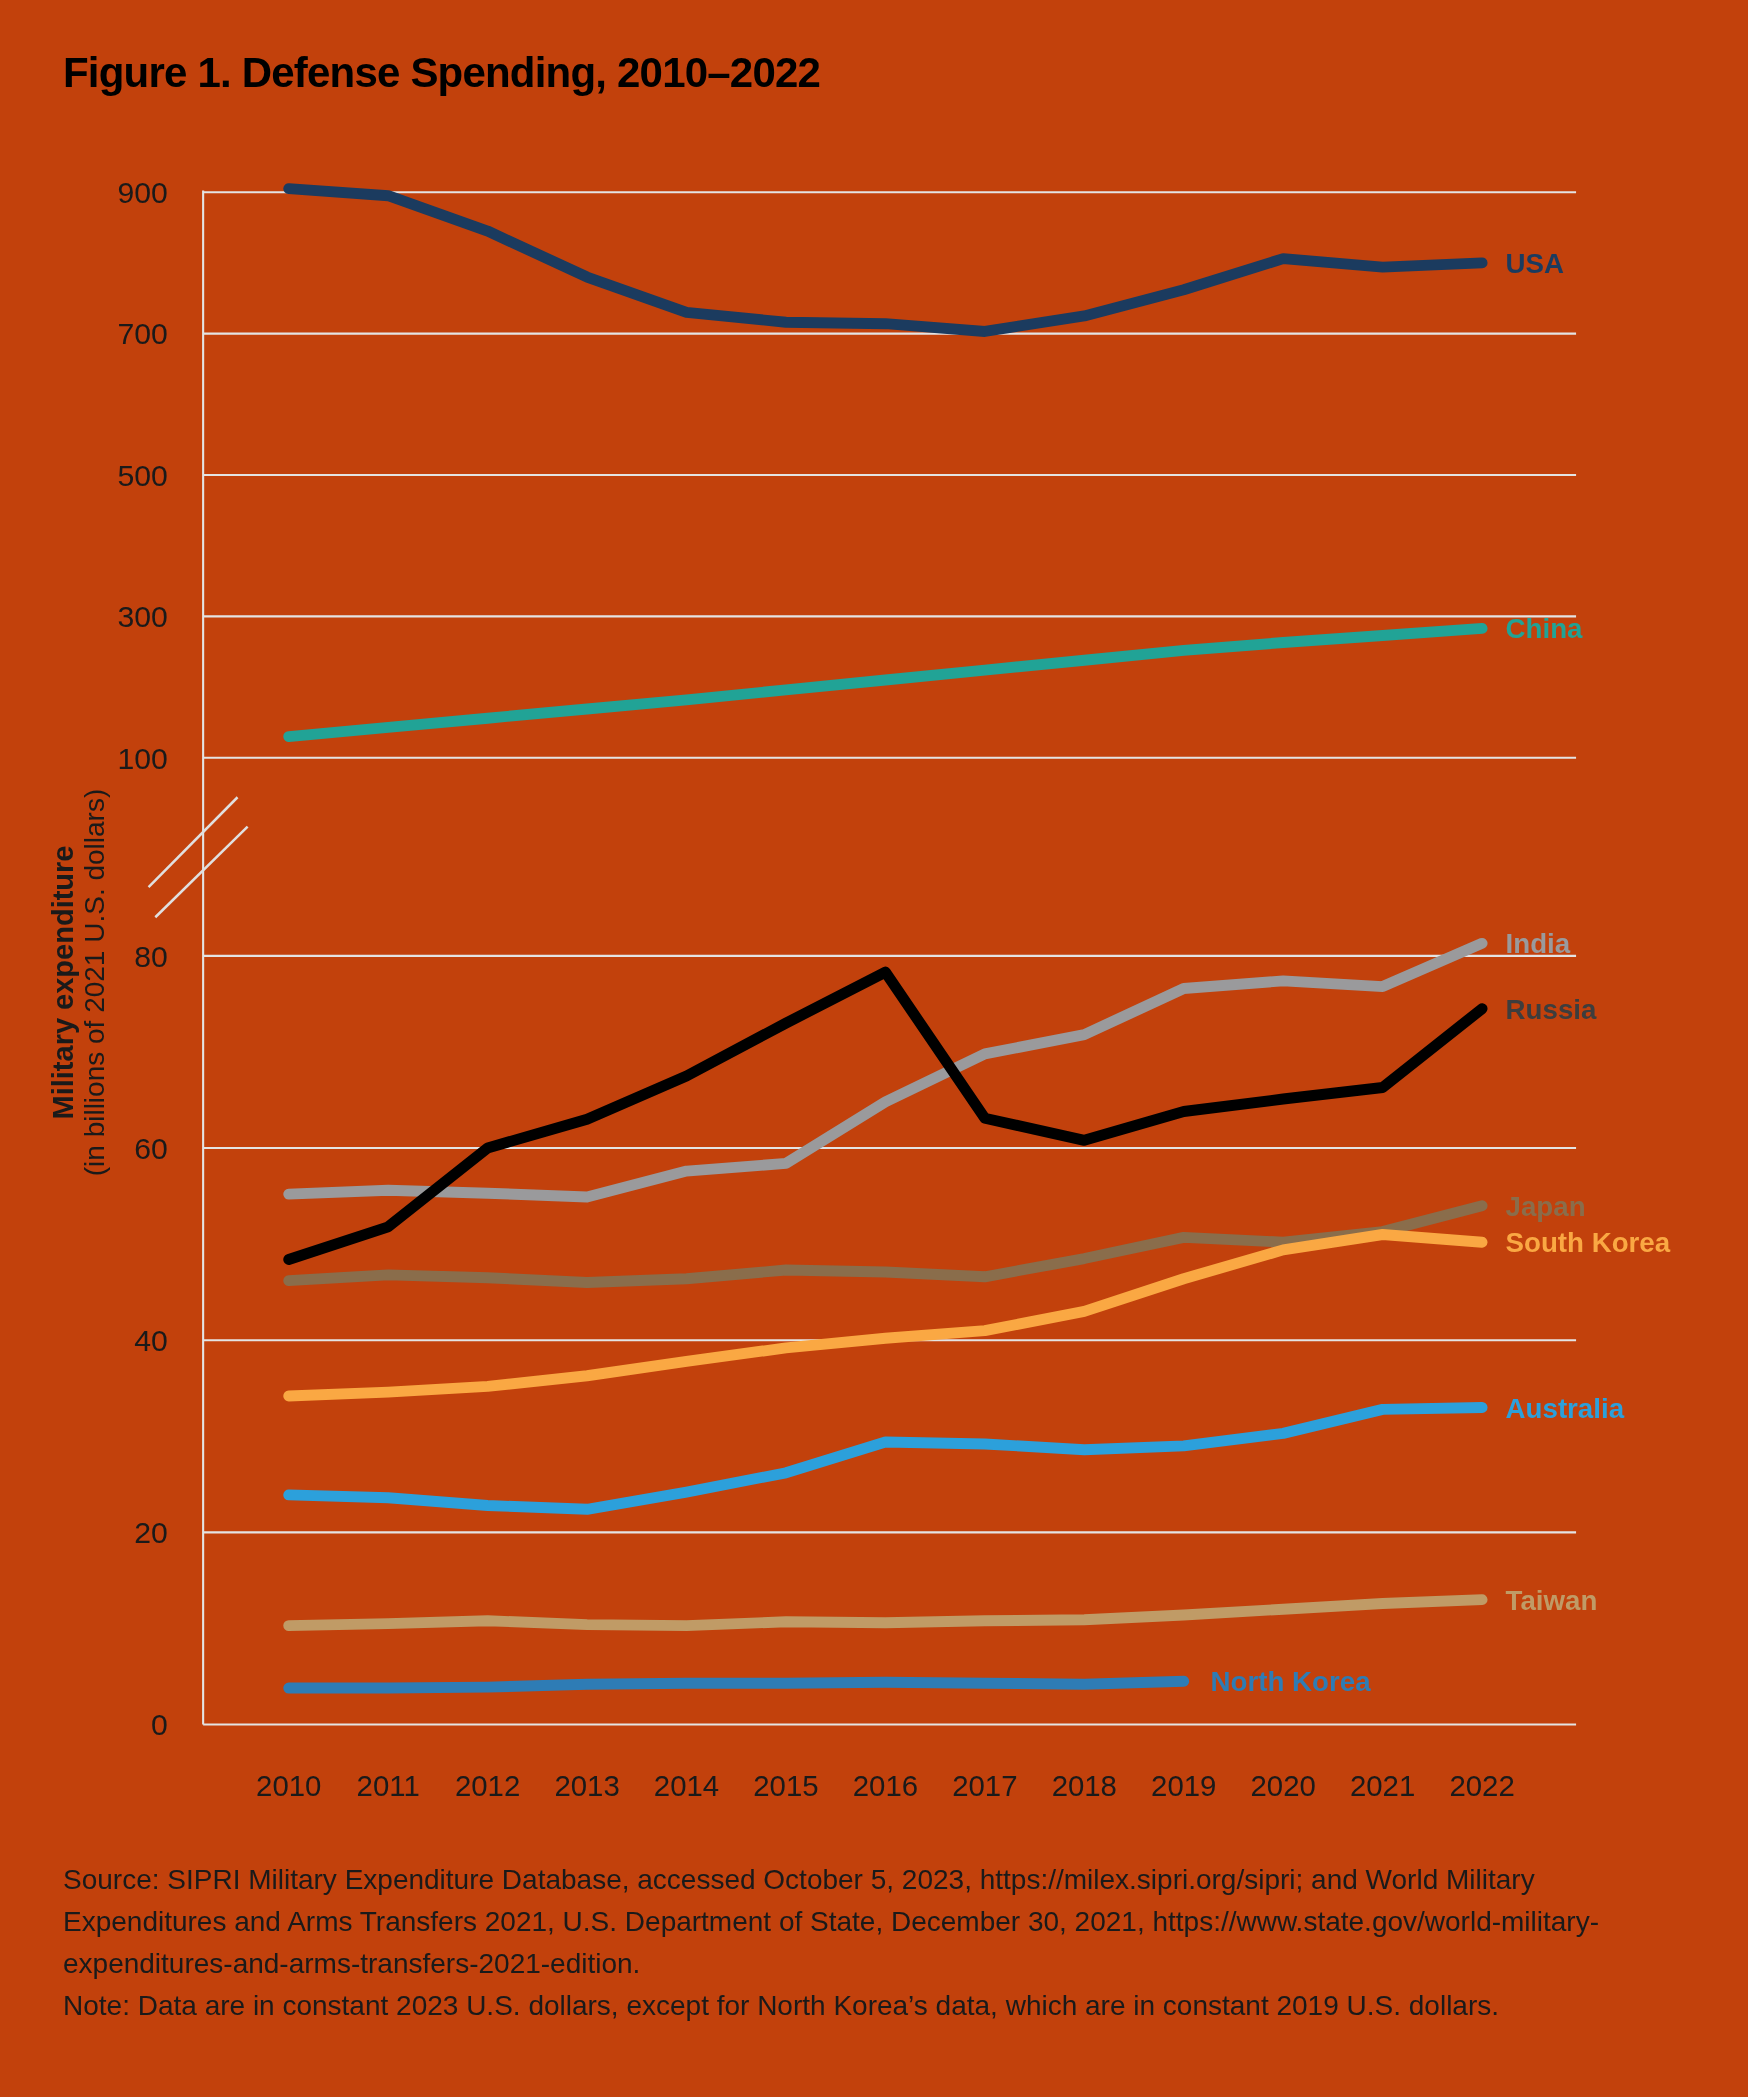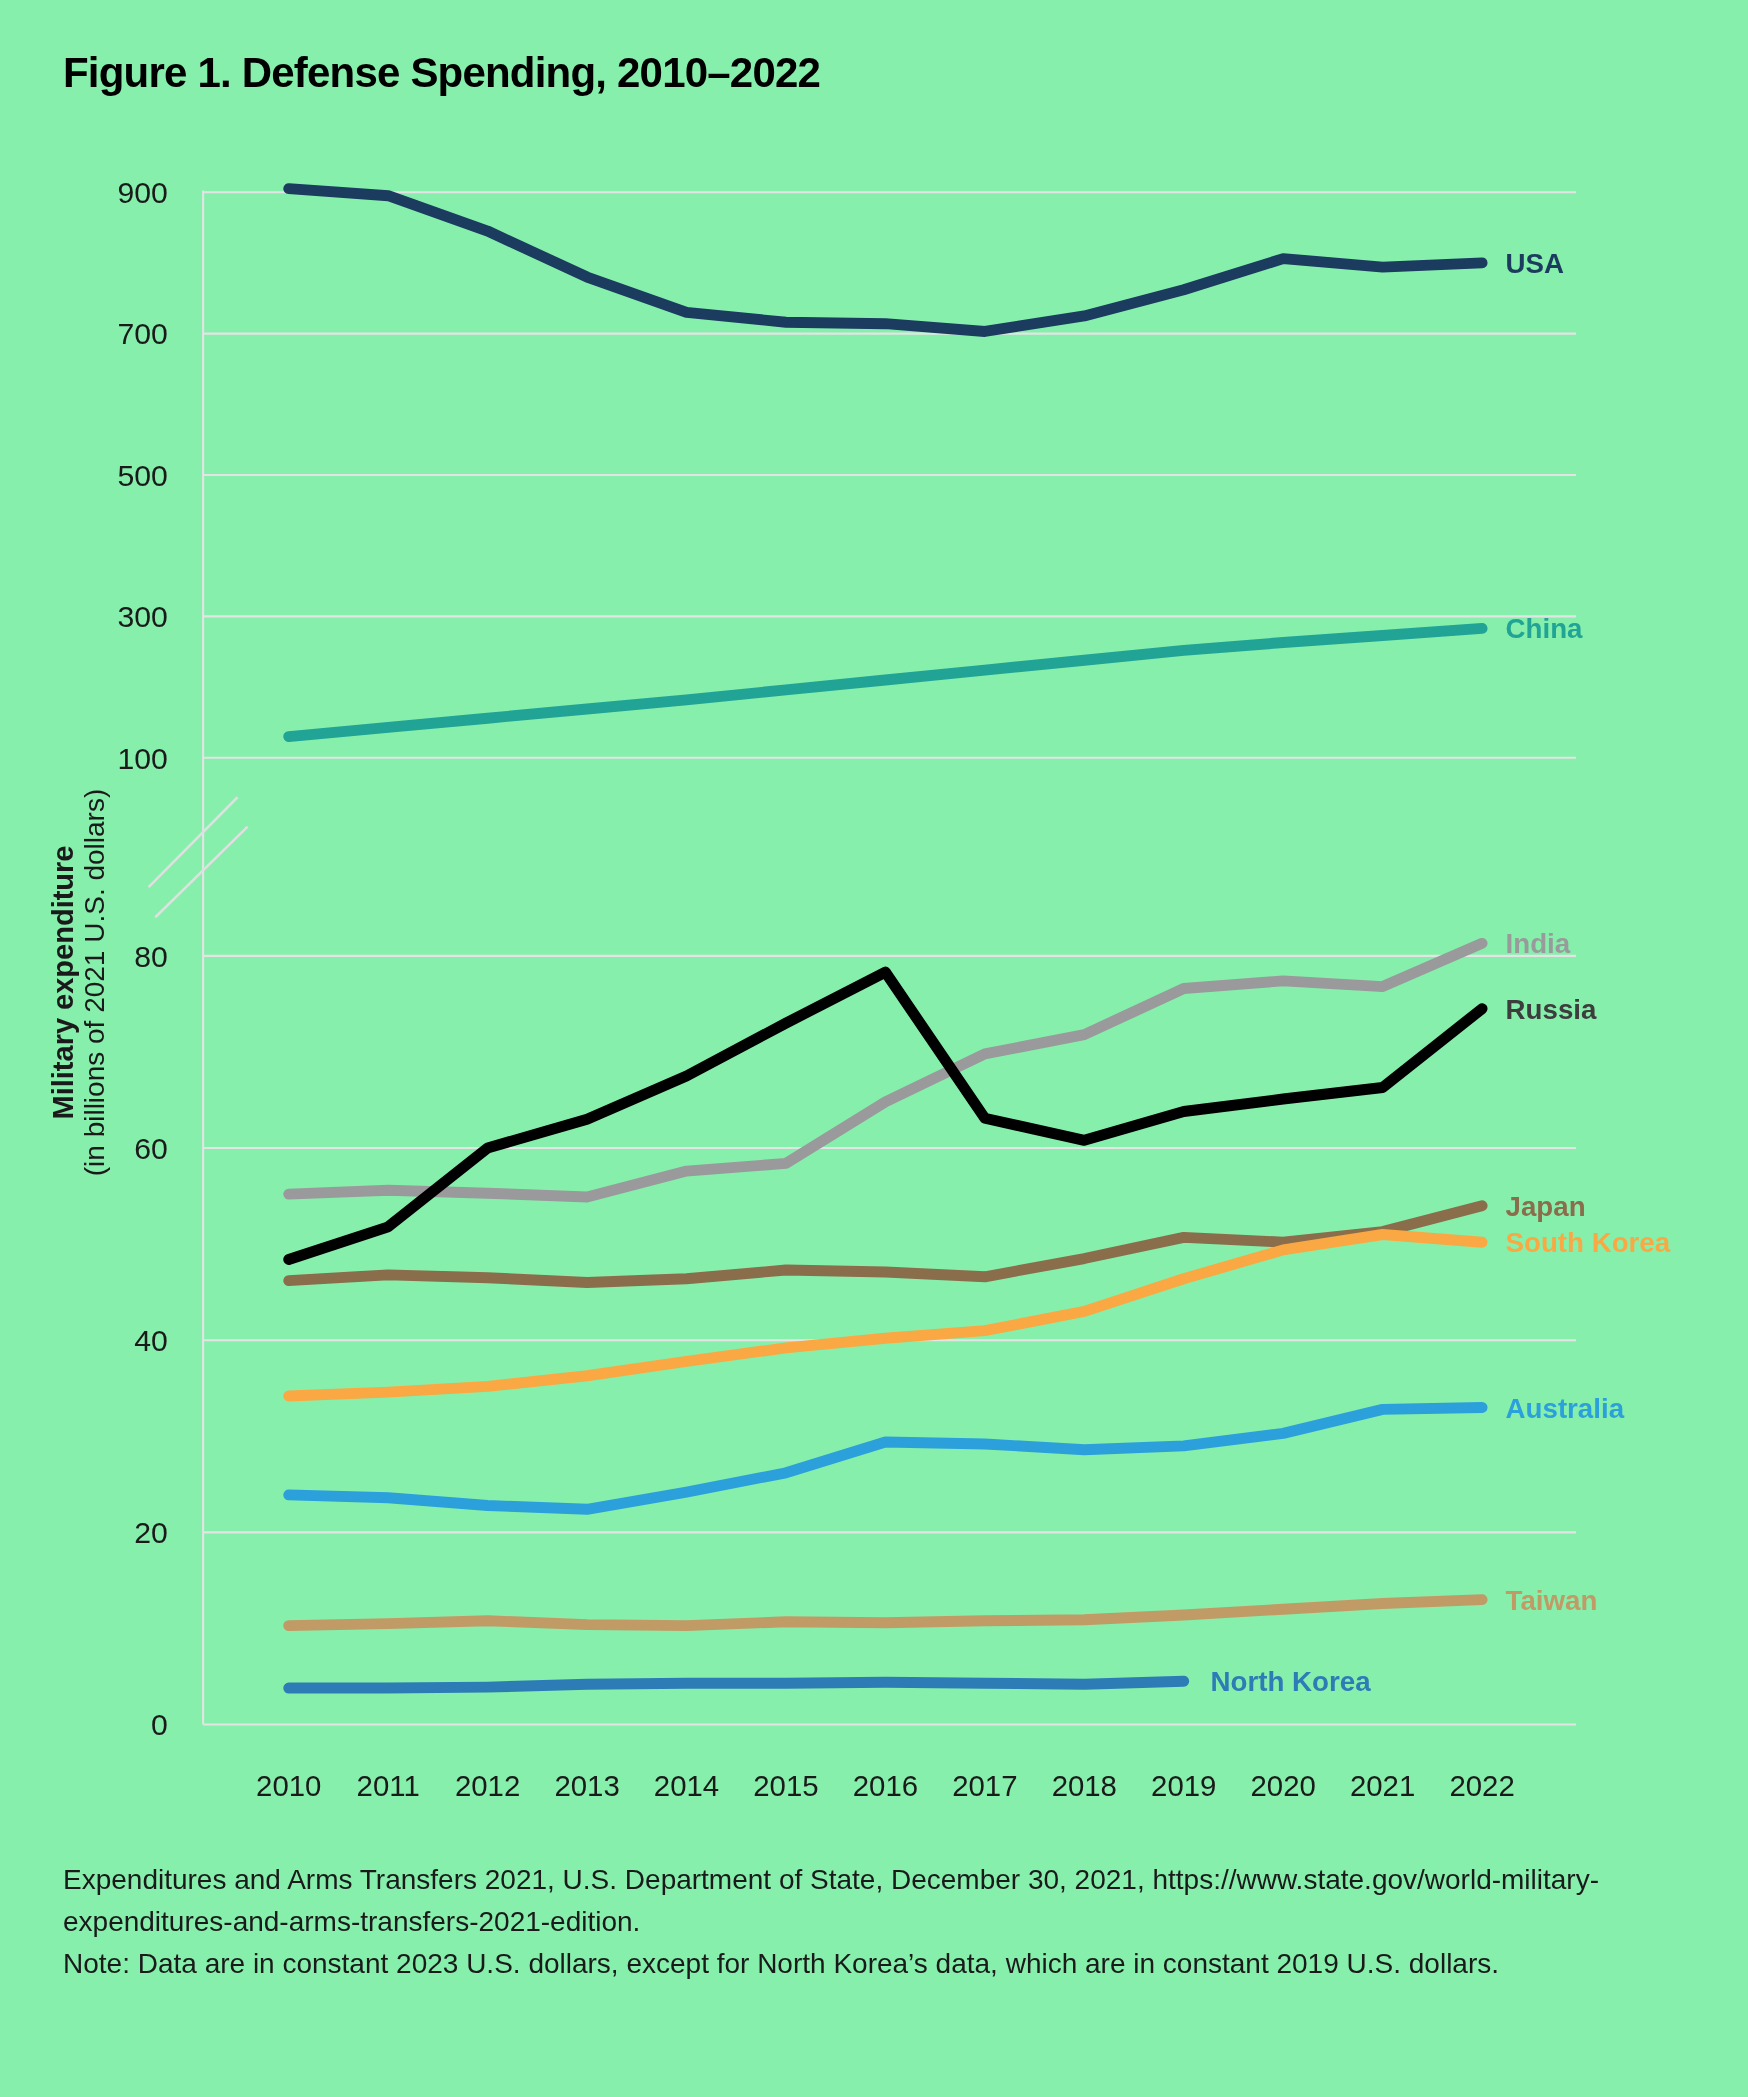--- a/index.html
+++ b/index.html
@@ -1,20 +1,20 @@
 <!DOCTYPE html>
 <html style="font-size:13.4px"><head>
 <meta charset="utf-8">
 <style>
   html,body{margin:0;padding:0;background:#ffffff;}
   .page{
     position:relative;
     width:1749px;
     height:2098px;
-    background:#86efac;
+    background:#c2410c;
     font-family:"Liberation Sans","DejaVu Sans",sans-serif;
     overflow:hidden;
   }
   .fig-title{
     position:absolute;
     left:63px;
     top:49px;
     margin:0;
     font-size:42px;
     font-weight:bold;
@@ -121,18 +121,19 @@
       <polyline points="344,2011.49 462.5,2011.49 581,2010.345 699.5,2006.91 818,2005.765 936.5,2005.765 1055,2004.62 1173.5,2005.765 1292,2006.91 1410.5,2003.475" fill="none" stroke="#2E7CB5" stroke-width="13" stroke-linecap="round" stroke-linejoin="round"></polyline>
       <text x="1442.5" y="2015.475" font-size="33" font-weight="bold" fill="#2E7CB5">North Korea</text>
     </svg>
 
   <div class="y-title">
     <div class="yt-bold">Military expenditure</div>
     <div class="yt-reg">(in billions of 2021 U.S. dollars)</div>
   </div>
 
   <div class="footer">
+    <div class="src-line">Source: SIPRI Military Expenditure Database, accessed October 5, 2023, https://milex.sipri.org/sipri; and World Military</div>
     <div class="src-line">Expenditures and Arms Transfers 2021, U.S. Department of State, December 30, 2021, https://www.state.gov/world-military-</div>
     <div class="src-line">expenditures-and-arms-transfers-2021-edition.</div>
     <div class="src-line">Note: Data are in constant 2023 U.S. dollars, except for North Korea’s data, which are in constant 2019 U.S. dollars.</div>
   </div>
 </div>
 
 
 </body></html>

